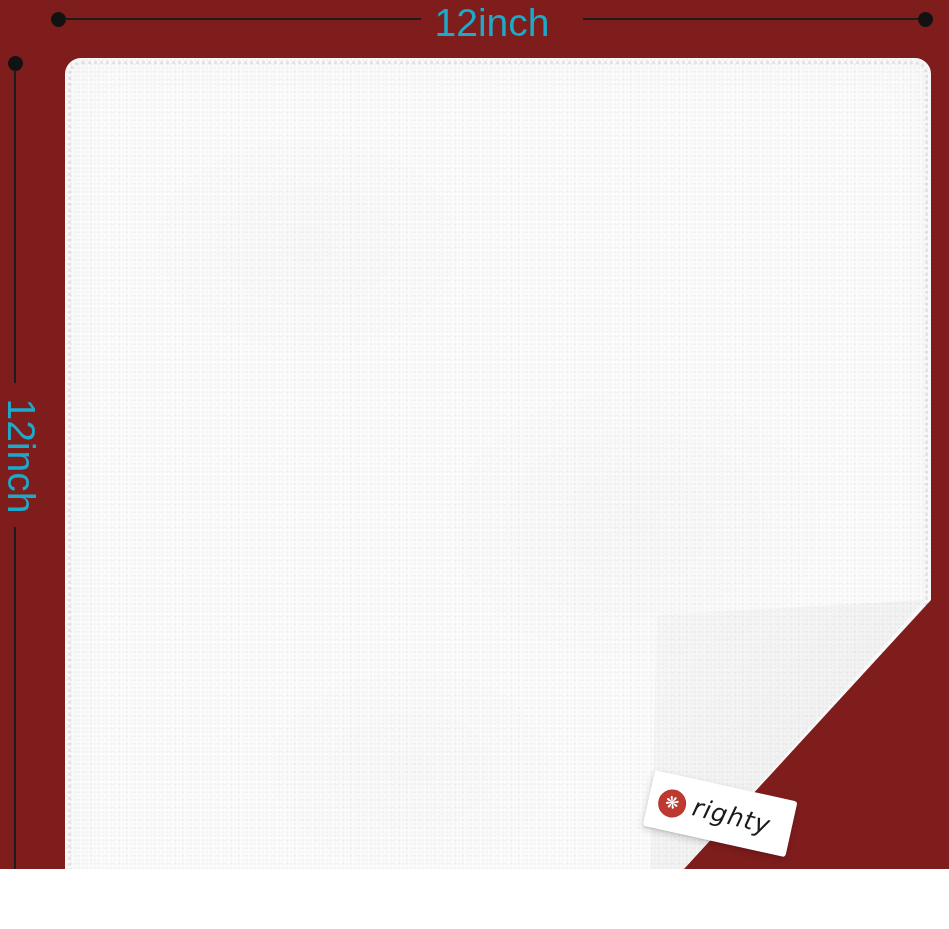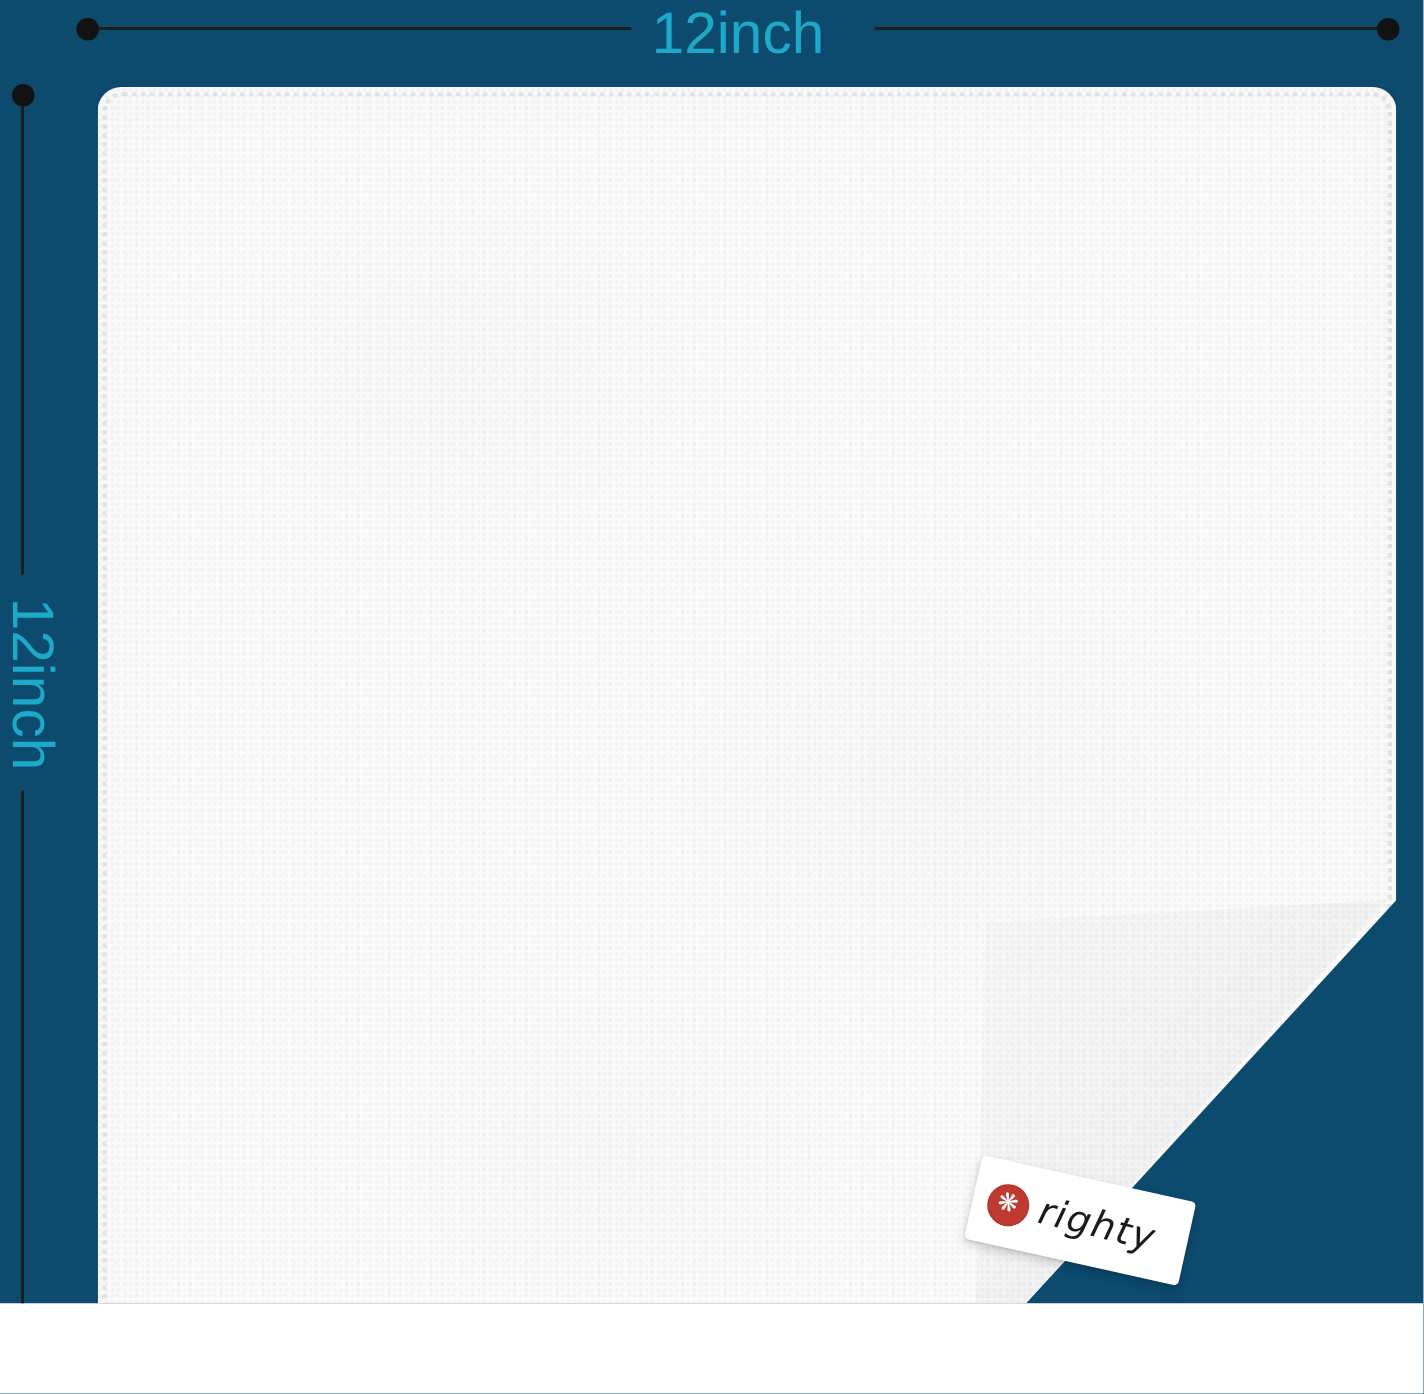--- a/index.html
+++ b/index.html
@@ -1,17 +1,17 @@
 <!DOCTYPE html>
 <html><head>
 <meta charset="utf-8">
 <style>
   html,body{margin:0;padding:0;background:#ffffff;}
   .stage{
-    position:relative;width:949px;height:869px;background:#0c4a6e;overflow:hidden;
+    position:relative;width:949px;height:869px;background:#7f1d1d;overflow:hidden;
     font-family:"Liberation Sans",sans-serif;
   }
   
   .dot{position:absolute;width:15px;height:15px;border-radius:50%;background:#121212;}
   .seg{position:absolute;background:#1c1c1c;}
   .seg.h{height:2px;}
   .seg.v{width:2px;}
   .dim-label{
     position:absolute;color:#1CA9CA;font-size:39px;line-height:1;
     letter-spacing:0px;white-space:nowrap;

